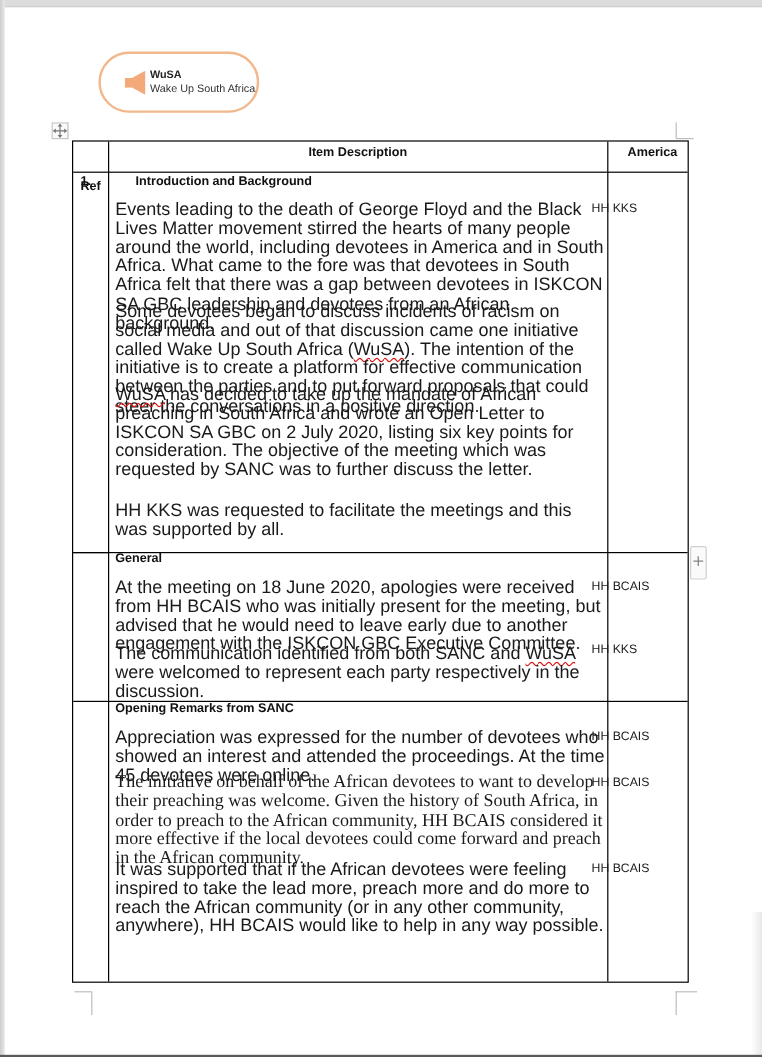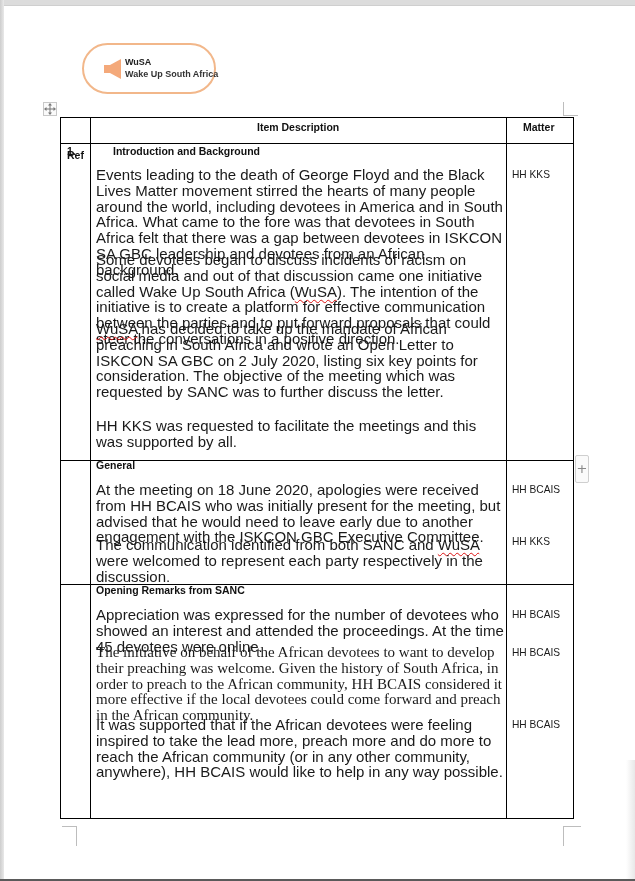--- a/index.html
+++ b/index.html
@@ -7,33 +7,33 @@
     body { position: relative; font-family: "Liberation Sans", sans-serif; color: #1a1a1a; }
 
     .top-bar { position: absolute; left: 0; top: 0; width: 635px; height: 6px; background: #dcdcdc; border-bottom: 1px solid #cfcfcf; }
     .left-edge { position: absolute; left: 0; top: 0; width: 4px; height: 881px; background: linear-gradient(to right, #cdcdcd, #e9e9e9); }
     .bottom-bar { position: absolute; left: 0; top: 879px; width: 635px; height: 2px; background: #5a5a5a; }
     .right-shadow { position: absolute; left: 626px; top: 760px; width: 9px; height: 119px; background: linear-gradient(to right, #ffffff, #e8e8e8); }
 
     .logo { position: absolute; left: 82px; top: 43px; width: 134px; height: 51px; border: 2px solid #f2b78a; border-radius: 26px; background: #fff; }
     .logo-icon { position: absolute; left: 20px; top: 14px; width: 18px; height: 20px; }
     .logo-title { position: absolute; left: 41px; top: 12px; font-size: 9px; font-weight: bold; color: #222; }
-    .logo-sub { position: absolute; left: 41px; top: 24px; font-size: 9px; color: #333; white-space: nowrap; font-weight: bold; }
+    .logo-sub { position: absolute; left: 41px; top: 24px; font-size: 9px; color: #333; white-space: nowrap; }
 
     .move-handle { position: absolute; left: 43px; top: 102px; width: 14px; height: 14px; border: 1px solid #c8c8c8; background: #fafafa; display: flex; align-items: center; justify-content: center; cursor: move; }
     .add-row-btn { position: absolute; left: 575px; top: 455px; width: 14px; height: 28px; border: 1px solid #cfcfcf; border-radius: 2px; background: #fafafa; color: #888; font-size: 13px; line-height: 26px; text-align: center; cursor: pointer; font-family: "DejaVu Sans", sans-serif; }
 
     .crop { position: absolute; background: #bdbdbd; }
 
     .doc-table { position: absolute; left: 60px; top: 117px; width: 514px; height: 702px; border: 1.5px solid #000; }
     .vline { position: absolute; top: 0; bottom: 0; width: 1px; background: #000; }
     .hline { position: absolute; left: 0; right: 0; height: 1px; background: #000; }
     .hdr { position: absolute; font-size: 10.5px; font-weight: bold; color: #111; }
     .para { position: absolute; left: 35px; width: 410px; font-size: 15px; line-height: 15.8px; color: #1a1a1a; }
-    .person { position: absolute; left: 451px; font-size: 10.2px; color: #1a1a1a; }
+    .person { position: absolute; left: 432px; font-size: 10.2px; color: #1a1a1a; }
     .squig { text-decoration: underline wavy #d11; text-decoration-thickness: 1px; text-underline-offset: 2px; }
   </style>
 </head>
 <body>
 
 <div class="top-bar"></div>
 <div class="left-edge"></div>
 <div class="right-shadow"></div>
 <div class="bottom-bar"></div>
 
@@ -66,21 +66,21 @@
   <div class="vline" style="left:29px;"></div>
   <div class="vline" style="left:445px;"></div>
 
   <div class="hline" style="top:25px;"></div>
   <div class="hline" style="top:342px; left:0; width:29px;"></div>
   <div class="hline" style="top:342px;"></div>
   <div class="hline" style="top:466px;"></div>
 
   <span class="hdr" style="left:6px; top:3px;margin-top:28px;">Ref</span>
   <span class="hdr" style="left:196px; top:3px;">Item Description</span>
-  <span class="hdr" style="left:462px; top:3px;">Matter</span>
+  <span class="hdr" style="left:462px; top:3px;">America</span>
 
   <span class="hdr" style="left:6px; top:27px;">1.</span>
   <span class="hdr" style="left:35px; top:27px;padding-left:17px;">Introduction and Background</span>
 
   <div class="para" style="top:49px;">Events leading to the death of George Floyd and the Black Lives Matter movement stirred the hearts of many people around the world, including devotees in America and in South Africa. What came to the fore was that devotees in South Africa felt that there was a gap between devotees in ISKCON SA GBC leadership and devotees from an African background.</div>
   <span class="person" style="top:51px;">HH KKS</span>
 
   <div class="para" style="top:134px;"><span>Some devotees began to discuss incidents of racism on social media and out of that discussion came one initiative called Wake Up South Africa (</span><span class="squig">WuSA</span><span>). The intention of the initiative is to create a platform for effective communication between the parties and to put forward proposals that could steer the conversations in a positive direction.</span></div>
 
   <div class="para" style="top:203px;"><span class="squig">WuSA</span><span> has decided to take up the mandate of African preaching in South Africa and wrote an Open Letter to ISKCON SA GBC on 2 July 2020, listing six key points for consideration. The objective of the meeting which was requested by SANC was to further discuss the letter.</span></div>

